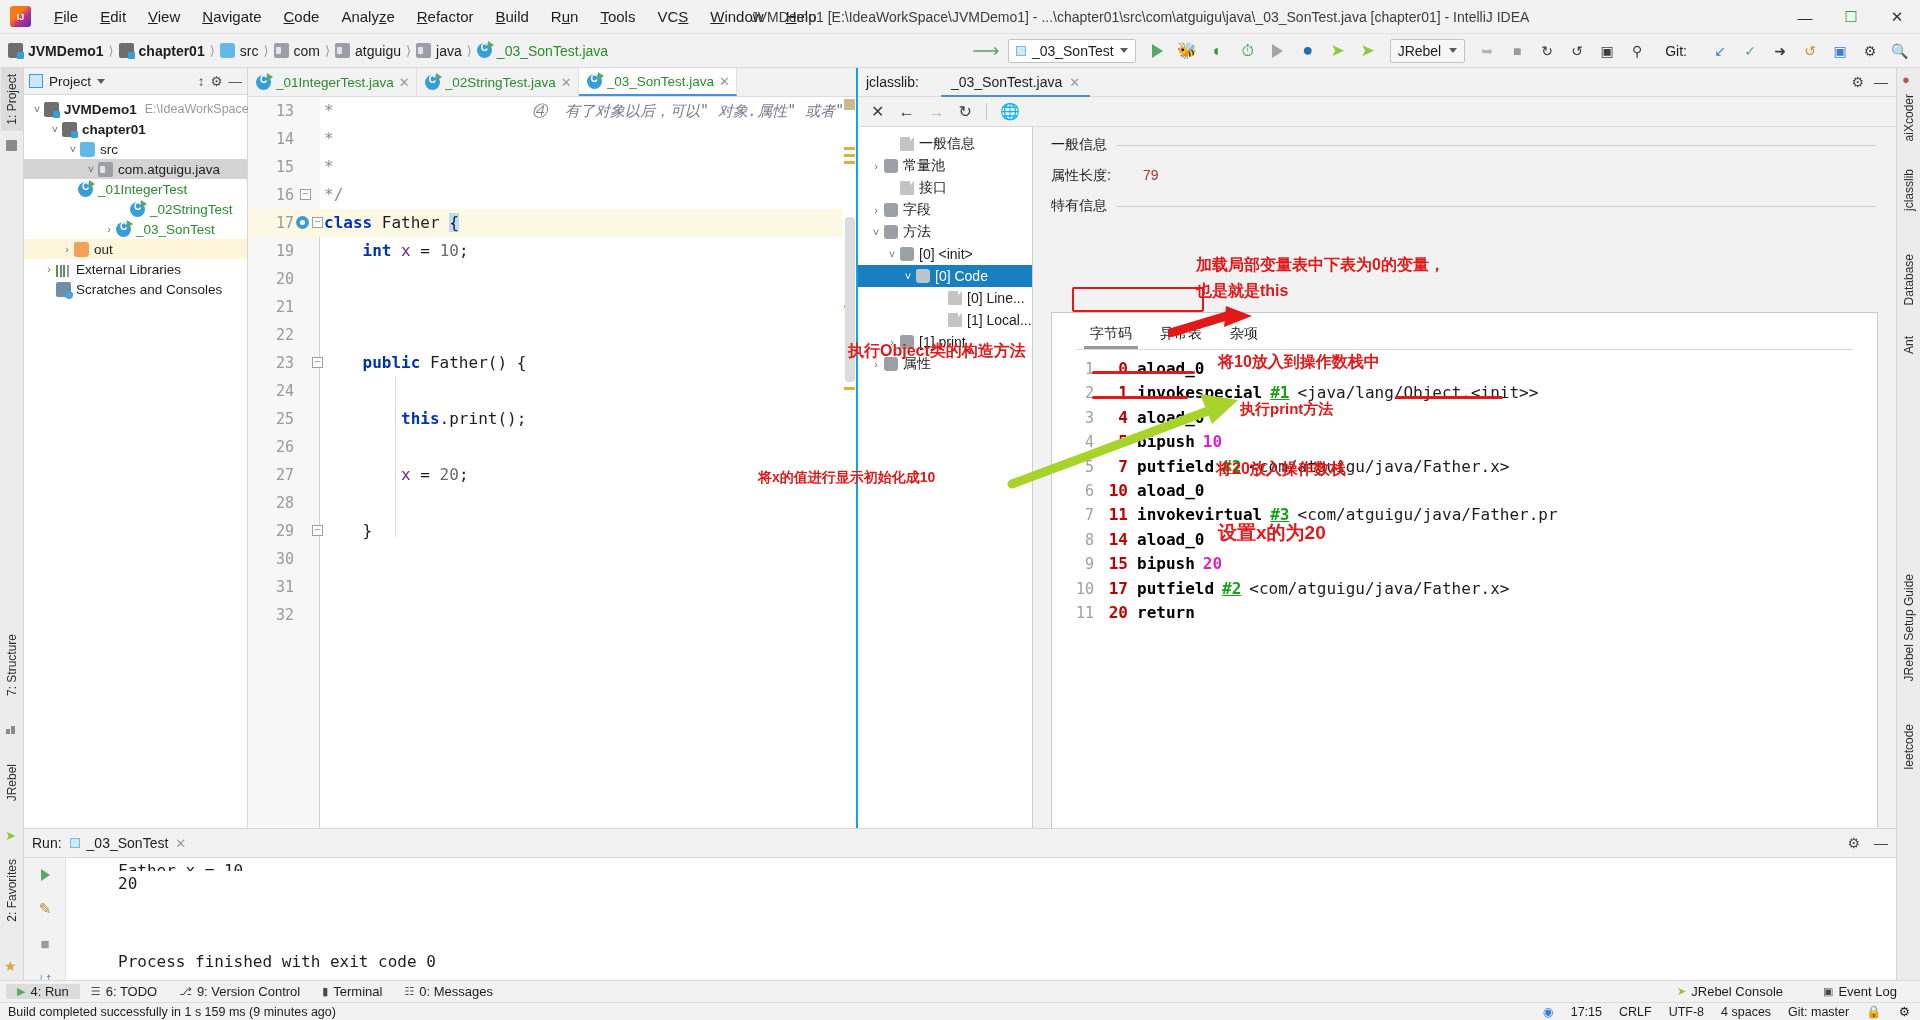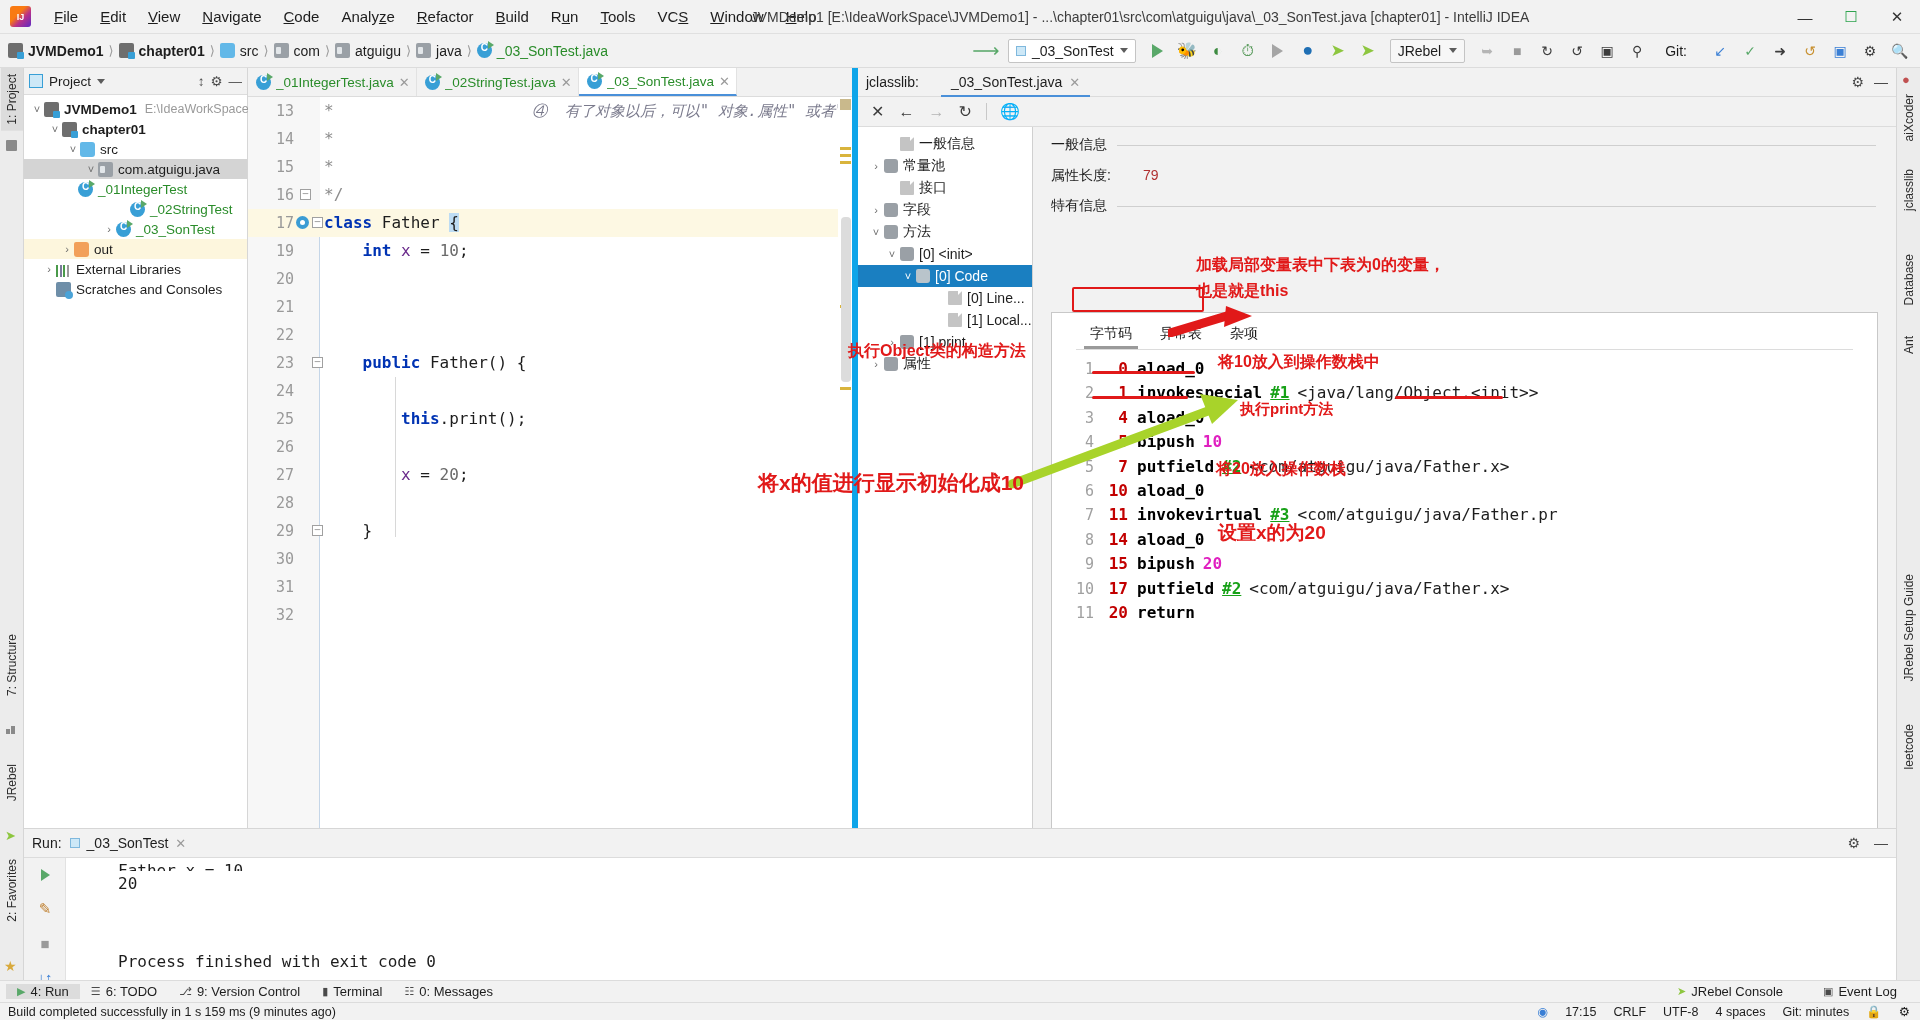--- a/index.html
+++ b/index.html
@@ -155,21 +155,21 @@
   .chev { width: 14px; color: #6e6e6e; font-size: 11px; text-align: center; flex: none; }
   .chev.empty { visibility: hidden; }
   .tree-label { color: #1d1d1d; }
   .tree-label.bold { font-weight: bold; }
   .tree-label.green { color: #2a8c2a; }
   .tree-path { color: #9a9a9a; margin-left: 8px; font-size: 12.5px; }
 
   
   .editor-area {
     position: absolute; top: 68px; left: 248px; width: 610px; bottom: 36px;
-    background: #737373; border-right: 6px solid #0ea5e9;
+    background: #737373; border-right: 2px solid #0ea5e9;
   }
   .tabs-row {
     height: 29px; background: #f2f2f2; border-bottom: 1px solid #dcdcdc;
     display: flex; align-items: stretch;
   }
   .etab {
     display: flex; align-items: center; padding: 0 6px 0 8px; gap: 5px;
     font-size: 13.5px; border-right: 1px solid #e2e2e2; white-space: nowrap;
     max-width: 170px; overflow: hidden;
   }
@@ -935,21 +935,21 @@
       <path d="M12,92 L216,16" stroke="#a8d32a" stroke-width="9" stroke-linecap="round"></path>
       <path d="M200,2 L238,8 L212,32 Z" fill="#a8d32a"></path>
     </svg>
 
     <div class="ann" style="left:1196px; top:255px; font-size:16px;">加载局部变量表中下表为0的变量，</div>
     <div class="ann" style="left:1196px; top:281px; font-size:16px;">也是就是this</div>
     <div class="ann" style="left:848px; top:341px; font-size:16px;">执行Object类的构造方法</div>
     <div class="ann" style="left:1218px; top:352px; font-size:16px;">将10放入到操作数栈中</div>
     <div class="ann" style="left:1240px; top:400px; font-size:15px;">执行print方法</div>
     <div class="ann" style="left:1216px; top:459px; font-size:16px;">将20放入操作数栈</div>
-    <div class="ann" style="left:758px; top:469px; font-size:21px;">将x的值进行显示初始化成10</div>
+    <div class="ann" style="left:758px; top:469px; font-size:14px;">将x的值进行显示初始化成10</div>
     <div class="ann" style="left:1218px; top:520px; font-size:19px;">设置x的为20</div>
   </div>
 
   <div class="run-window">
     <div class="run-header">
       <span>Run:</span>
       <span class="run-tab">
         <span class="sq" style="background:#cde8f7;border:1px solid #7fb8dd;"></span>
         <span>_03_SonTest</span>
         <span style="color:#9a9a9a;font-size:13px;">✕</span>
@@ -1013,19 +1013,19 @@
   </div>
 
   <div class="statusbar">
     <span>Build completed successfully in 1 s 159 ms (9 minutes ago)</span>
     <span class="sb-right">
       <span style="color:#3a7fd5;">◉</span>
       <span>17:15</span>
       <span>CRLF</span>
       <span>UTF-8</span>
       <span>4 spaces</span>
-      <span>Git: minutes</span>
+      <span>Git: master</span>
       <span>🔒</span>
       <span>⚙</span>
     </span>
   </div>
 
 </div>
 
 </body></html>

